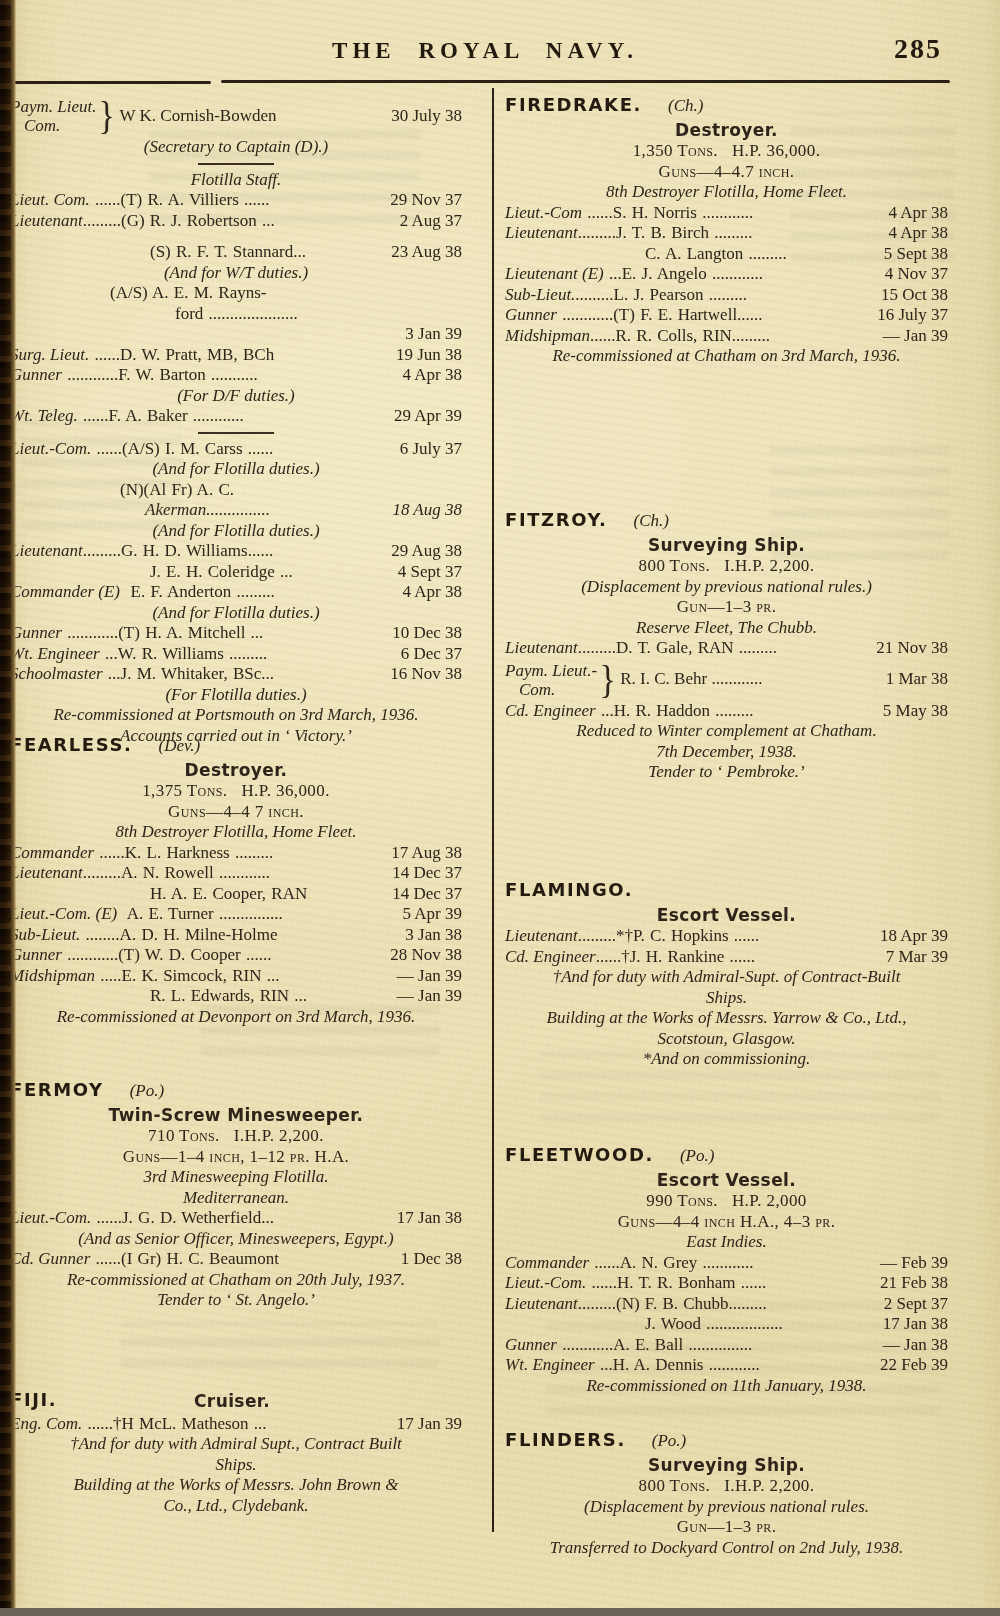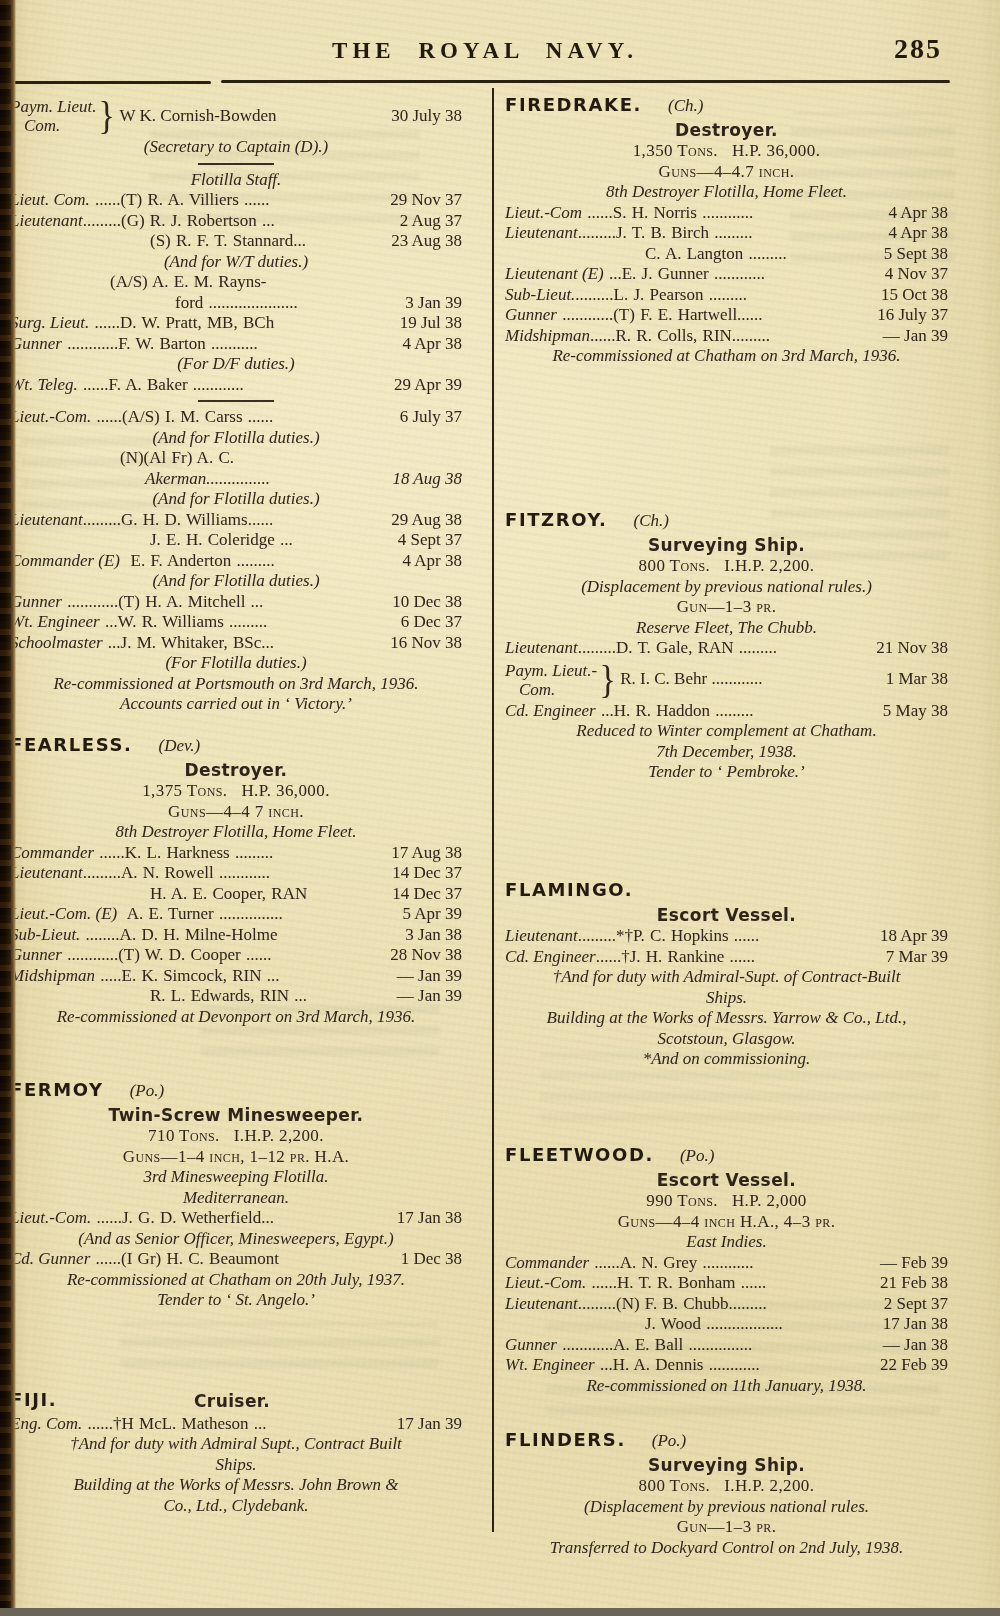--- a/index.html
+++ b/index.html
@@ -97,25 +97,25 @@
   <div class="divider"></div>
 
   <div class="col col-left" id="col-left">
       <div class="section" style="top: 0px;">
         <div class="brow"><span class="brank"><div>Paym. Lieut.</div><div class="r2">Com.</div></span><span class="brace">}</span><span class="mid">W K. Cornish-Bowden</span><span class="dt">30 July 38</span></div>
         <div class="c ital">(Secretary to Captain (D).)</div>
         <div class="srule"></div>
         <div class="c ital">Flotilla Staff.</div>
         <div class="orow"><span class="rank">Lieut. Com.</span><span class="mid"> ......(T) R. A. Villiers ......</span><span class="dt">29 Nov 37</span></div>
         <div class="orow"><span class="rank">Lieutenant</span><span class="mid">.........(G) R. J. Robertson ...</span><span class="dt">2 Aug 37</span></div>
-        <div class="orow" style="padding-left: 140px;"><span class="mid">(S) R. F. T. Stannard...</span><span class="dt">23 Aug 38</span></div>
+        <div class="orow" style="padding-left: 140px; margin-top: 11px;"><span class="mid">(S) R. F. T. Stannard...</span><span class="dt">23 Aug 38</span></div>
         <div class="c ital">(And for W/T duties.)</div>
         <div class="orow" style="padding-left: 100px;"><span class="mid">(A/S) A. E. M. Rayns-</span></div>
-        <div class="orow" style="padding-left: 165px;"><span class="mid">ford .....................</span><span class="dt">3 Jan 39</span></div>
-        <div class="orow"><span class="rank">Surg. Lieut.</span><span class="mid"> ......D. W. Pratt, MB, BCh</span><span class="dt">19 Jul 38</span></div>
+        <div class="orow" style="padding-left: 165px; flex-direction: column;"><span class="mid">ford .....................</span><span class="dt">3 Jan 39</span></div>
+        <div class="orow"><span class="rank">Surg. Lieut.</span><span class="mid"> ......D. W. Pratt, MB, BCh</span><span class="dt">19 Jun 38</span></div>
         <div class="orow"><span class="rank">Gunner</span><span class="mid"> ............F. W. Barton ...........</span><span class="dt">4 Apr 38</span></div>
         <div class="c ital">(For D/F duties.)</div>
         <div class="orow"><span class="rank">Wt. Teleg.</span><span class="mid"> ......F. A. Baker ............</span><span class="dt">29 Apr 39</span></div>
         <div class="srule"></div>
         <div class="orow"><span class="rank">Lieut.-Com.</span><span class="mid"> ......(A/S) I. M. Carss ......</span><span class="dt">6 July 37</span></div>
         <div class="c ital">(And for Flotilla duties.)</div>
         <div class="orow" style="padding-left: 110px;"><span class="mid">(N)(Al Fr) A. C.</span></div>
         <div class="orow" style="padding-left: 135px; font-style: italic;"><span class="mid">Akerman...............</span><span class="dt">18 Aug 38</span></div>
         <div class="c ital">(And for Flotilla duties.)</div>
         <div class="orow"><span class="rank">Lieutenant</span><span class="mid">.........G. H. D. Williams......</span><span class="dt">29 Aug 38</span></div>
@@ -170,21 +170,21 @@
   <div class="col col-right" id="col-right">
       <div class="section" style="top: 0px;">
         <div class="shiprow"><span class="shipname">FIREDRAKE.</span><span class="port">(Ch.)</span></div>
         <div class="c typeb">Destroyer.</div>
         <div class="c spec">1,350 Tons.&nbsp;&nbsp;&nbsp;H.P. 36,000.</div>
         <div class="c spec">Guns—4–4.7 inch.</div>
         <div class="c ital">8th Destroyer Flotilla, Home Fleet.</div>
         <div class="orow"><span class="rank">Lieut.-Com</span><span class="mid"> ......S. H. Norris ............</span><span class="dt">4 Apr 38</span></div>
         <div class="orow"><span class="rank">Lieutenant</span><span class="mid">.........J. T. B. Birch .........</span><span class="dt">4 Apr 38</span></div>
         <div class="orow" style="padding-left: 140px;"><span class="mid">C. A. Langton .........</span><span class="dt">5 Sept 38</span></div>
-        <div class="orow"><span class="rank">Lieutenant (E)</span><span class="mid"> ...E. J. Gunner ............</span><span class="dt">4 Nov 37</span></div>
+        <div class="orow"><span class="rank">Lieutenant (E)</span><span class="mid"> ...E. J. Angelo ............</span><span class="dt">4 Nov 37</span></div>
         <div class="orow"><span class="rank">Sub-Lieut.</span><span class="mid">.........L. J. Pearson .........</span><span class="dt">15 Oct 38</span></div>
         <div class="orow"><span class="rank">Gunner</span><span class="mid"> ............(T) F. E. Hartwell......</span><span class="dt">16 July 37</span></div>
         <div class="orow"><span class="rank">Midshipman</span><span class="mid">......R. R. Colls, RIN.........</span><span class="dt">— Jan 39</span></div>
         <div class="c ital">Re-commissioned at Chatham on 3rd March, 1936.</div>
       </div>
       <div class="section" style="top: 415px;">
         <div class="shiprow"><span class="shipname">FITZROY.</span><span class="port">(Ch.)</span></div>
         <div class="c typeb">Surveying Ship.</div>
         <div class="c spec">800 Tons.&nbsp;&nbsp;&nbsp;I.H.P. 2,200.</div>
         <div class="c ital">(Displacement by previous national rules.)</div>

